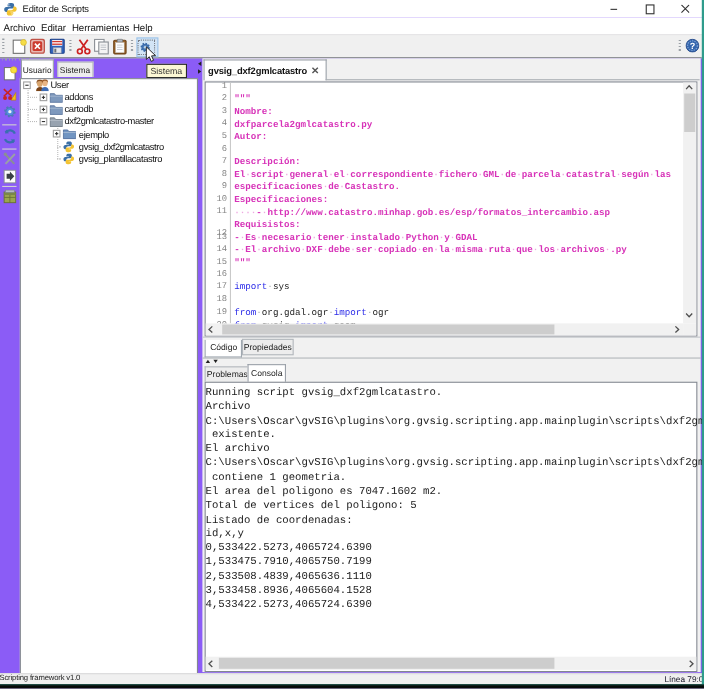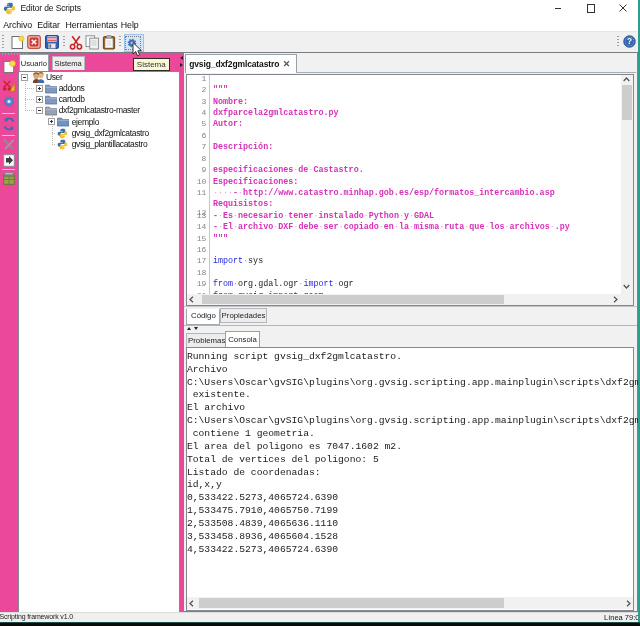--- a/index.html
+++ b/index.html
@@ -1,19 +1,19 @@
 <!DOCTYPE html>
 <html><head>
 <meta charset="utf-8">
 <style>
   html,body{margin:0;padding:0;}
   body{width:640px;height:626px;overflow:hidden;background:#f0f0f0;
        font-family:"Liberation Sans",sans-serif;}
   .abs{position:absolute;}
-  #win{position:relative;width:640px;height:626px;background:#ec4899;}
+  #win{position:relative;width:640px;height:626px;background:#8b5cf6;}
   
   #titlebar{left:0;top:0;width:640px;height:16px;background:#ffffff;}
   #title-text{left:20.5px;top:3.2px;font-size:8.5px;letter-spacing:-0.12px;color:#111;white-space:nowrap;}
   .winbtn{color:#222;}
   
   #menubar{left:0;top:16px;width:640px;height:15px;background:#ffffff;}
   .menu{position:absolute;top:19.8px;font-size:8.8px;letter-spacing:-0.05px;color:#111;white-space:nowrap;}
   
   #toolbar{left:0;top:31px;width:640px;height:21px;background:#f0f0f0;border-top:1px solid #e6e6e6;}
   .vdots{position:absolute;width:2px;background-image:repeating-linear-gradient(to bottom,#9aa0a6 0,#9aa0a6 1px,transparent 1px,transparent 3px);}
@@ -284,20 +284,21 @@
       <div class="lnum" style="left:0;top:22.0px">3</div>
       <div class="cline" style="top:22.0px">Nombre:</div>
       <div class="lnum" style="left:0;top:33.5px">4</div>
       <div class="cline" style="top:33.5px">dxfparcela2gmlcatastro.py</div>
       <div class="lnum" style="left:0;top:44.9px">5</div>
       <div class="cline" style="top:44.9px">Autor:</div>
       <div class="lnum" style="left:0;top:56.3px">6</div>
       <div class="lnum" style="left:0;top:67.7px">7</div>
       <div class="cline" style="top:67.7px">Descripción:</div>
       <div class="lnum" style="left:0;top:79.1px">8</div>
+      <div class="cline" style="top:79.1px">El<i>·</i>script<i>·</i>general<i>·</i>el<i>·</i>correspondiente<i>·</i>fichero<i>·</i>GML<i>·</i>de<i>·</i>parcela<i>·</i>catastral<i>·</i>según<i>·</i>las</div>
       <div class="lnum" style="left:0;top:90.6px">9</div>
       <div class="cline" style="top:90.6px">especificaciones<i>·</i>de<i>·</i>Castastro.</div>
       <div class="lnum" style="left:0;top:102.0px">10</div>
       <div class="cline" style="top:102.0px">Especificaciones:</div>
       <div class="lnum" style="left:0;top:113.4px">11</div>
       <div class="cline" style="top:113.4px"><i>·</i><i>·</i><i>·</i><i>·</i>-<i>·</i>http://www.catastro.minhap.gob.es/esp/formatos_intercambio.asp</div>
       <div class="lnum" style="left:0;top:133px">12</div>
       <div class="cline" style="top:124.8px">Requisistos:</div>
       <div class="lnum" style="left:0;top:136.2px">13</div>
       <div class="cline" style="top:136.2px">-<i>·</i>Es<i>·</i>necesario<i>·</i>tener<i>·</i>instalado<i>·</i>Python<i>·</i>y<i>·</i>GDAL</div>

